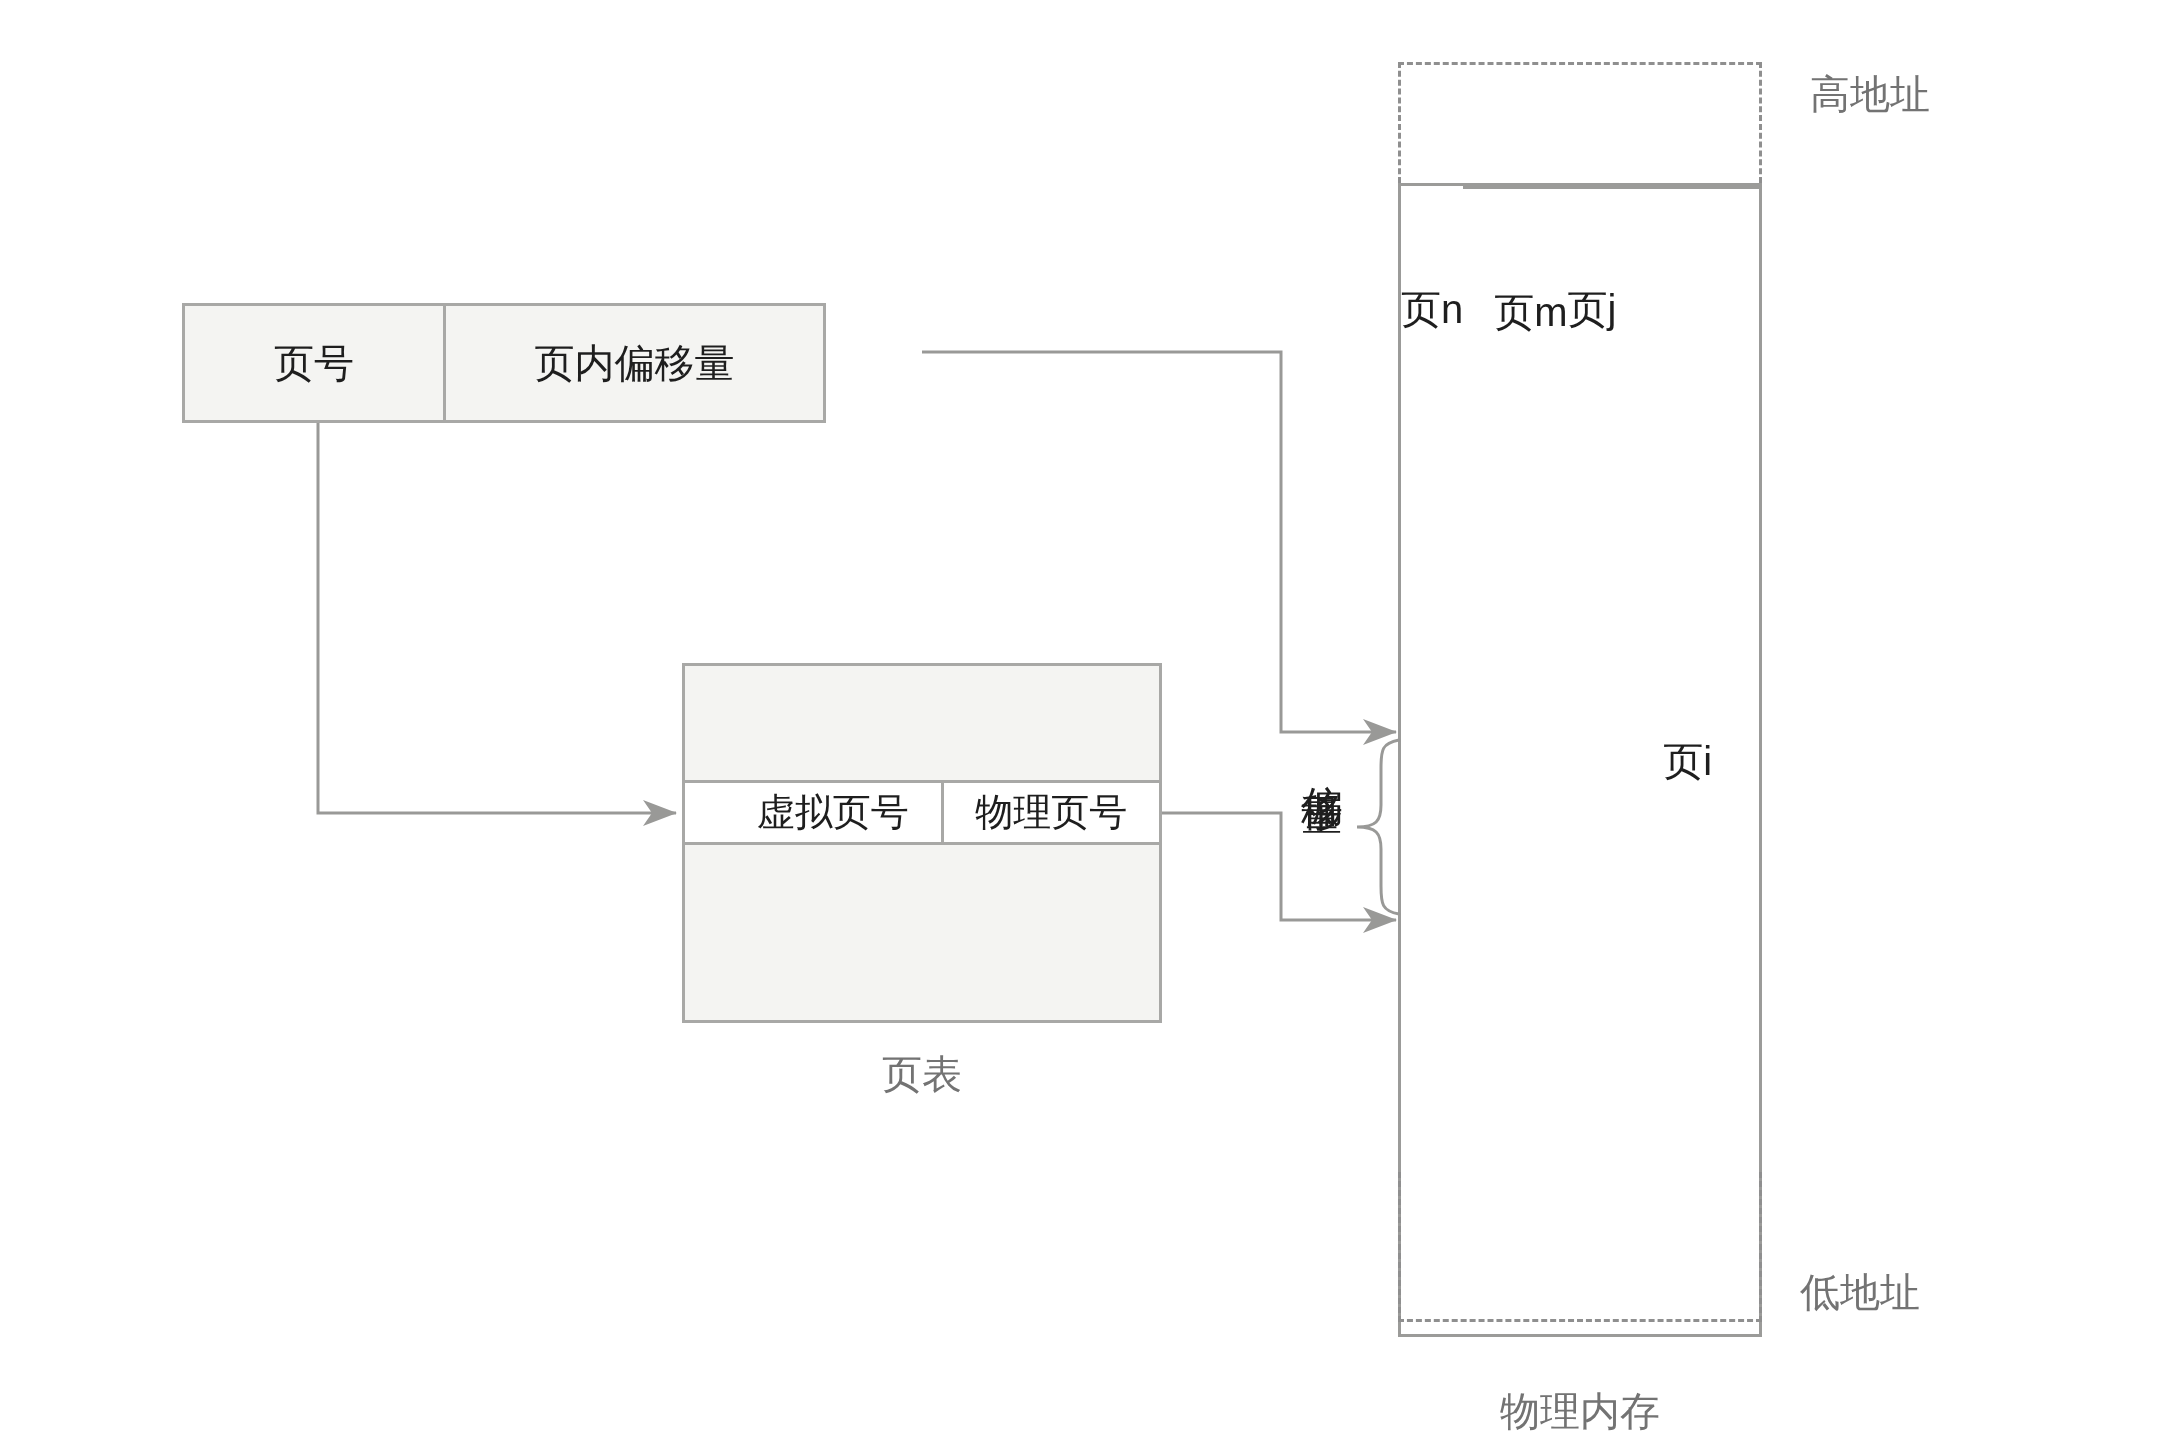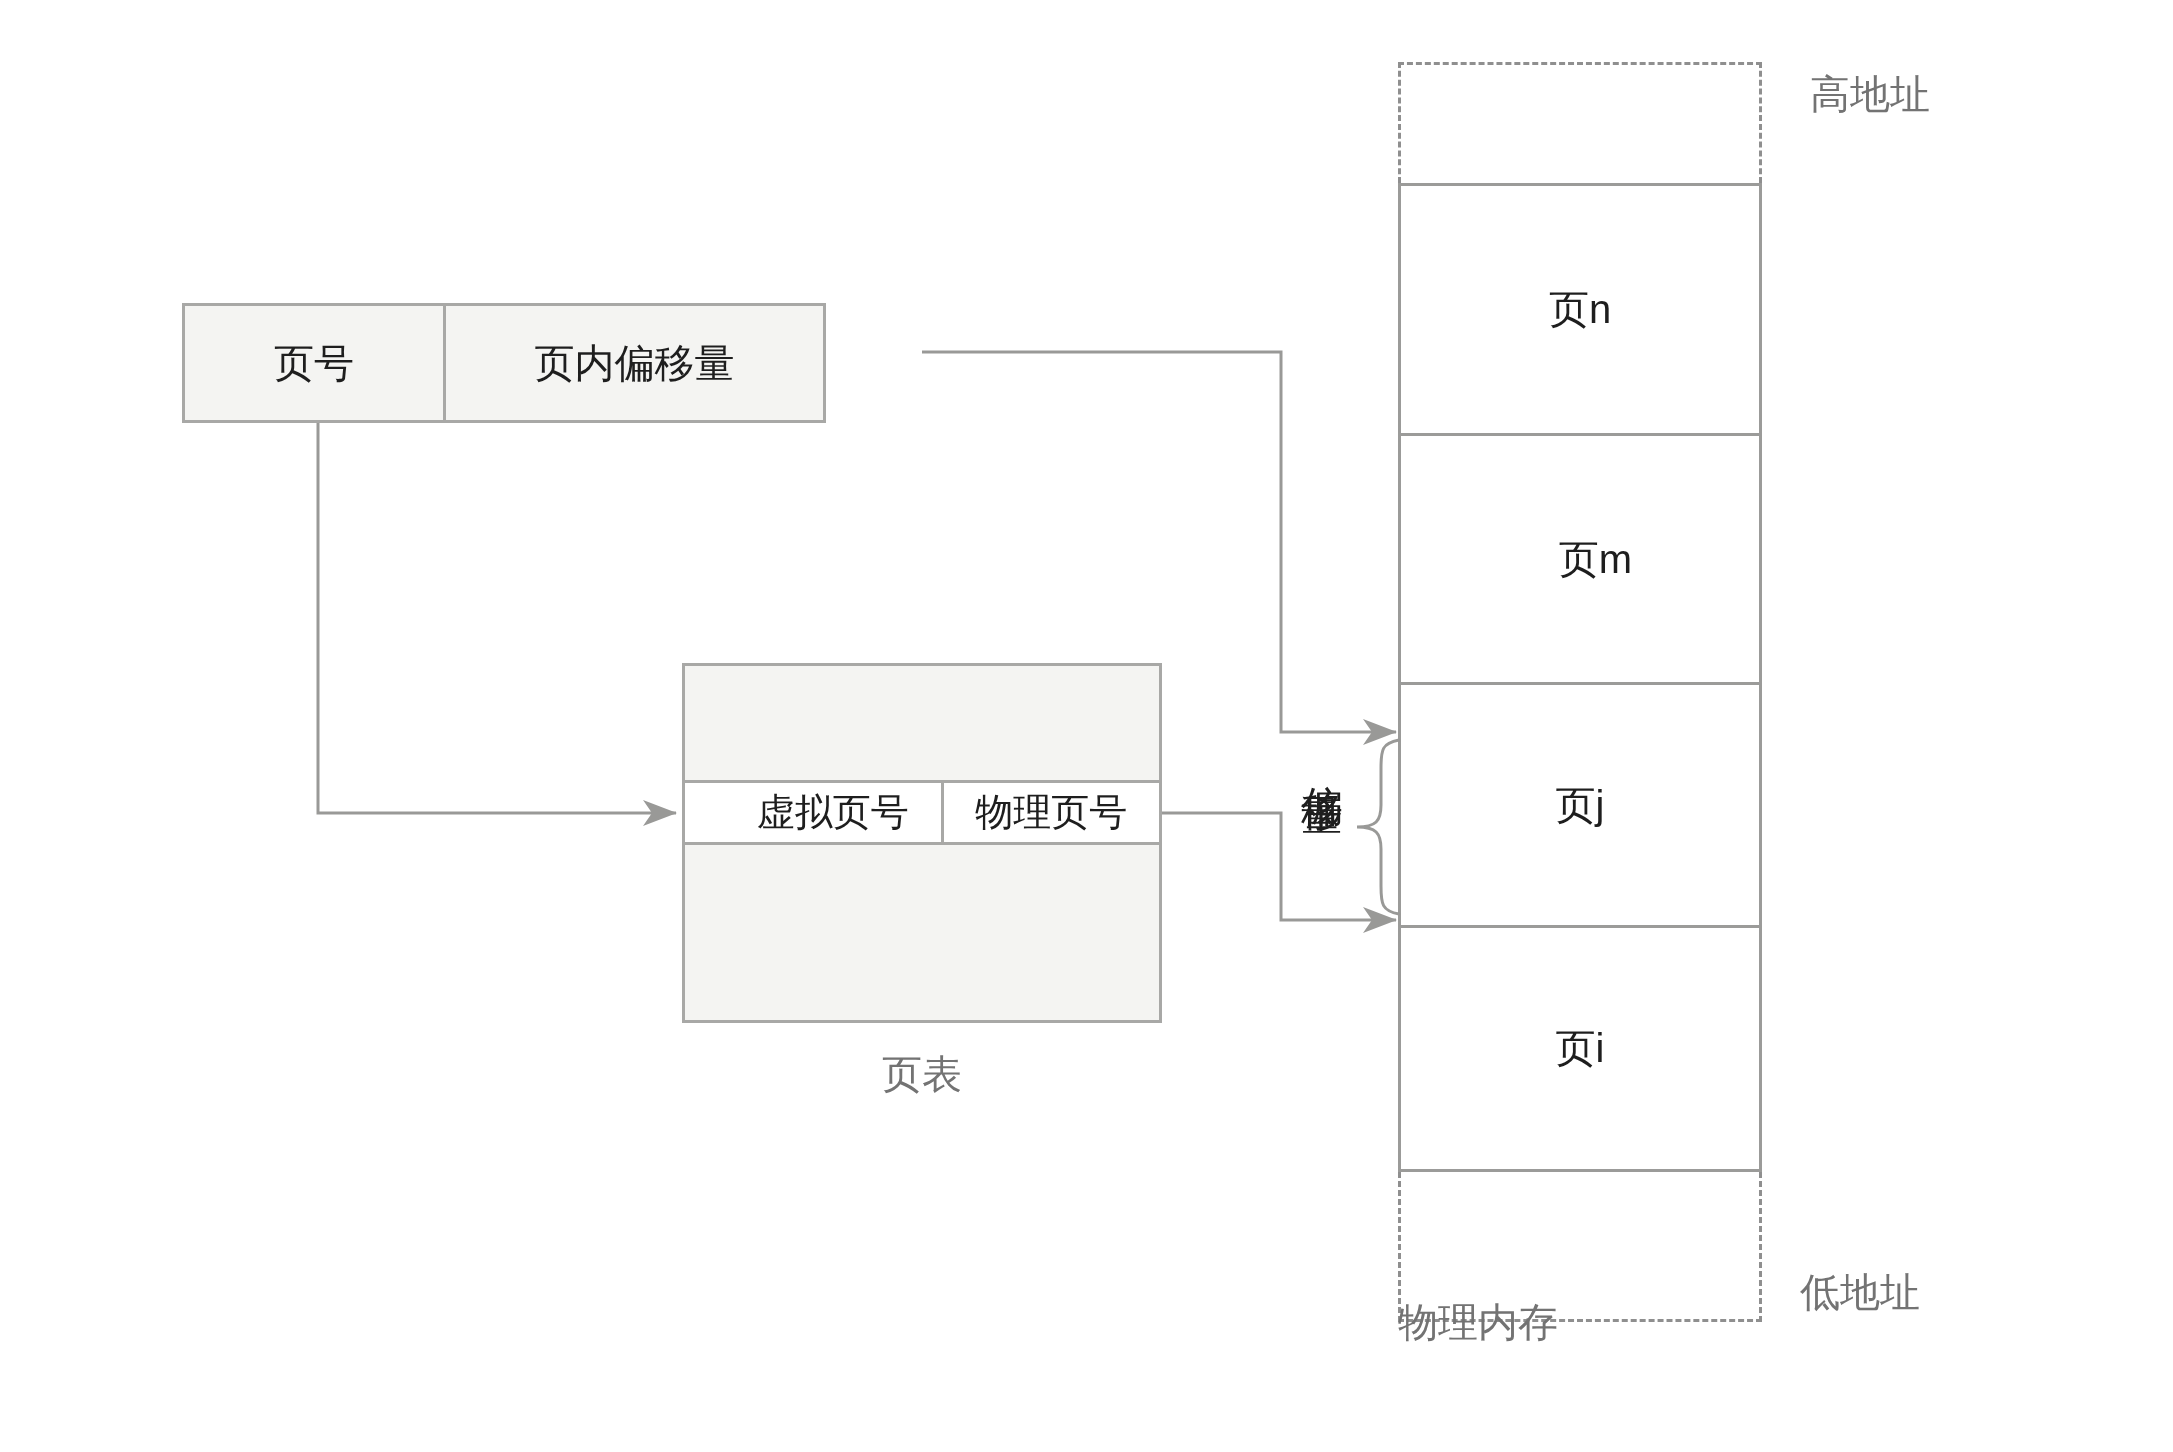--- a/index.html
+++ b/index.html
@@ -34,22 +34,22 @@
   }
   .ptable .row .half{flex:1;display:flex;align-items:center;justify-content:center;font-size:38px;}
   .ptable .row .half.first{border-right:3px solid #a8a8a6;margin-left:40px;}
 
   
   .mem-dash-top{
     position:absolute;left:1398px;top:62px;width:364px;height:121px;
     border:3px dashed #8f8f8f;border-bottom:none;
   }
   .mem-solid{
-    position:absolute;left:1398px;top:183px;width:364px;height:989px;
-    border:3px solid #9b9b99;display:flex;flex-direction:column;
+    position:absolute;left:1398px;top:183px;width:364px;height:1154px;
+    border:3px solid #9b9b99;display:flex;flex-direction:row;
   }
   .mem-solid .page{display:flex;align-items:center;justify-content:center;font-size:40px;background:#ffffff;}
   .mem-solid .page + .page{border-top:3px solid #9b9b99;}
   .mem-dash-bottom{
     position:absolute;left:1398px;top:1172px;width:364px;height:150px;
     border:3px dashed #8f8f8f;border-top:none;
   }
 
   
   .offset-vert{
@@ -99,21 +99,21 @@
       <span>页j</span>
     </div>
     <div class="page" style="flex:1;">
       <span>页i</span>
     </div>
   </div>
   <div class="mem-dash-bottom"></div>
 
   <div class="label" style="left:1810px;top:72px;">高地址</div>
   <div class="label" style="left:1800px;top:1270px;">低地址</div>
-  <div class="label" style="left:1398px;top:1300px;width:364px;text-align:left;">物理内存</div>
+  <div class="label" style="left:1398px;top:1389px;width:364px;text-align:center;">物理内存</div>
 
   <div class="offset-vert">偏移量</div>
 
   <svg class="overlay" viewBox="0 0 2173 1452" width="2173" height="1452">
     <defs>
       <marker id="ah" markerUnits="userSpaceOnUse" markerWidth="36" markerHeight="28" refX="33" refY="13" orient="auto">
         <path d="M0,0 L34,13 L0,26 L9,13 Z" fill="#999997"></path>
       </marker>
     </defs>
 

